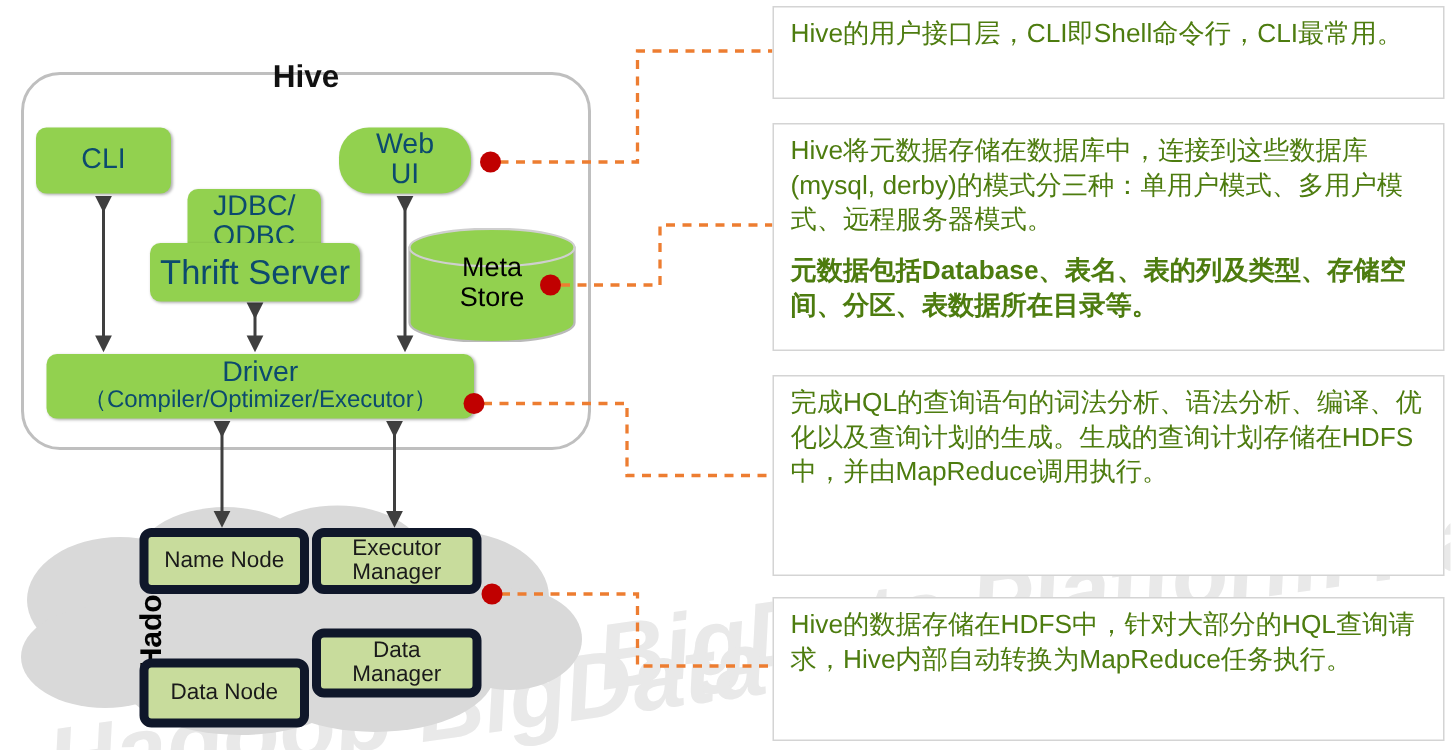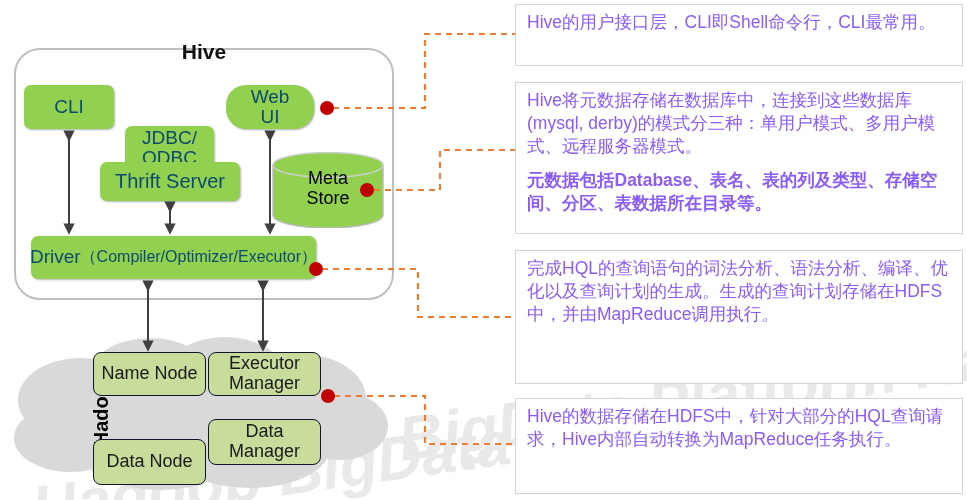--- a/index.html
+++ b/index.html
@@ -44,37 +44,37 @@
   .gbox{
     position:absolute;background:#92d14f;border-radius:7px;
     box-shadow:1px 1px 2px rgba(0,0,0,.30);
     display:flex;align-items:center;justify-content:center;
     text-align:center;color:#0c4a6e;line-height:1.06;
     font-size:19px;font-weight:normal;z-index:5;box-sizing:border-box;
   }
   #n-cli{left:24px;top:85px;width:90px;height:44px;}
   #n-jdbc{left:125px;top:85px;width:89px;height:44px;margin-top:41px;}
   #n-webui{left:226px;top:85px;width:88px;height:44px;border-radius:20px;}
-  #n-thrift{left:100px;top:162px;width:140px;height:39px;font-size:20px;}
-  #n-driver{left:31px;top:236px;width:285px;height:43px;flex-direction:row;gap:0px;}
+  #n-thrift{left:100px;top:162px;width:140px;height:39px;font-size:23px;}
+  #n-driver{left:31px;top:236px;width:285px;height:43px;flex-direction:column;gap:0px;}
   #n-driver .l1{font-size:19px;}
   #n-driver .l2{font-size:16px;}
 
   
   #metastore{position:absolute;left:272px;top:152px;width:112px;height:76px;z-index:5;}
   #ms-label{
     position:absolute;left:272px;top:169px;width:112px;text-align:center;
     font-size:18px;color:#000;line-height:1.1;z-index:6;
   }
 
   
   .hbox{
-    position:absolute;background:#c8dc9c;border:1px solid #0f172a;border-radius:8px;
+    position:absolute;background:#c8dc9c;border:6px solid #0f172a;border-radius:8px;
     display:flex;align-items:center;justify-content:center;text-align:center;
-    color:#1a1a1a;font-size:18px;line-height:1.1;z-index:4;box-sizing:border-box;
+    color:#1a1a1a;font-size:15px;line-height:1.1;z-index:4;box-sizing:border-box;
   }
   #h-namenode{left:93px;top:352px;width:113px;height:44px;}
   #h-resmgr{left:208px;top:352px;width:113px;height:44px;}
   #h-datanode{left:93px;top:419px;width:113px;height:46px;margin-top:20px;}
   #h-nodemgr{left:208px;top:419px;width:113px;height:46px;}
   #hadoop-label{
     position:absolute;left:36px;top:344px;width:130px;height:130px;
     display:flex;align-items:center;justify-content:center;
     font-size:20px;font-weight:bold;color:#000;
     transform:rotate(-90deg);transform-origin:center center;z-index:4;
@@ -82,21 +82,21 @@
 
   
   #arrows{position:absolute;left:0;top:0;width:967px;height:500px;z-index:4;}
   #connectors{position:absolute;left:0;top:0;width:967px;height:500px;z-index:6;}
 
   
   .note{
     position:absolute;background:#ffffff;border:1px solid #d4d4d4;
     box-sizing:border-box;z-index:7;
     padding:6px 9px 7px 11px;
-    font-size:17.5px;line-height:1.30;color:#8b5cf6;
+    font-size:17.5px;line-height:1.30;color:#4d7c0f;
     font-family:"Liberation Sans","DejaVu Sans",sans-serif;
   }
   .note p{margin:0;}
   .note p + p{margin-top:12px;font-weight:bold;}
   #note1{left:515px;top:4px;width:448px;height:62px;}
   #note2{left:515px;top:82px;width:448px;height:152px;}
   #note3{left:515px;top:250px;width:448px;height:134px;}
   #note4{left:515px;top:398px;width:448px;height:96px;}
 </style>
 </head>

